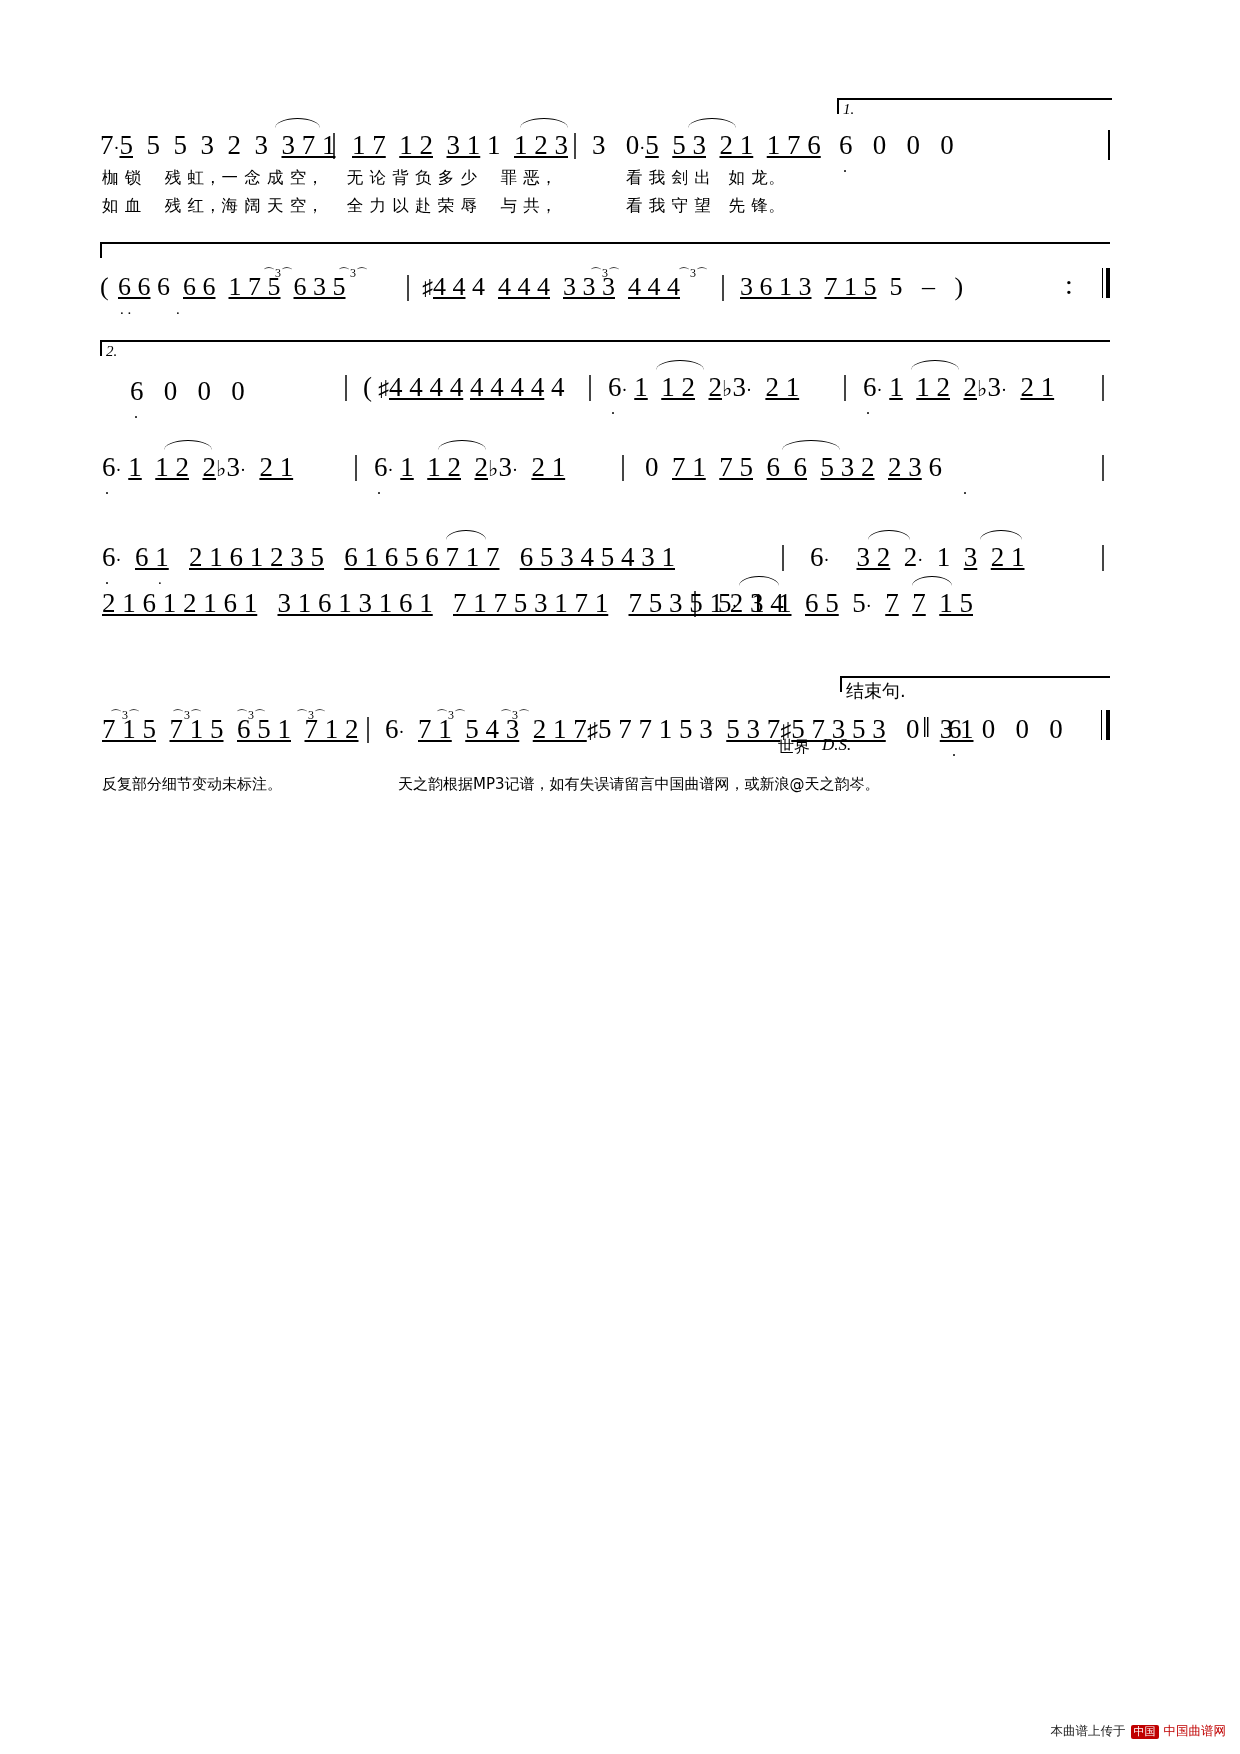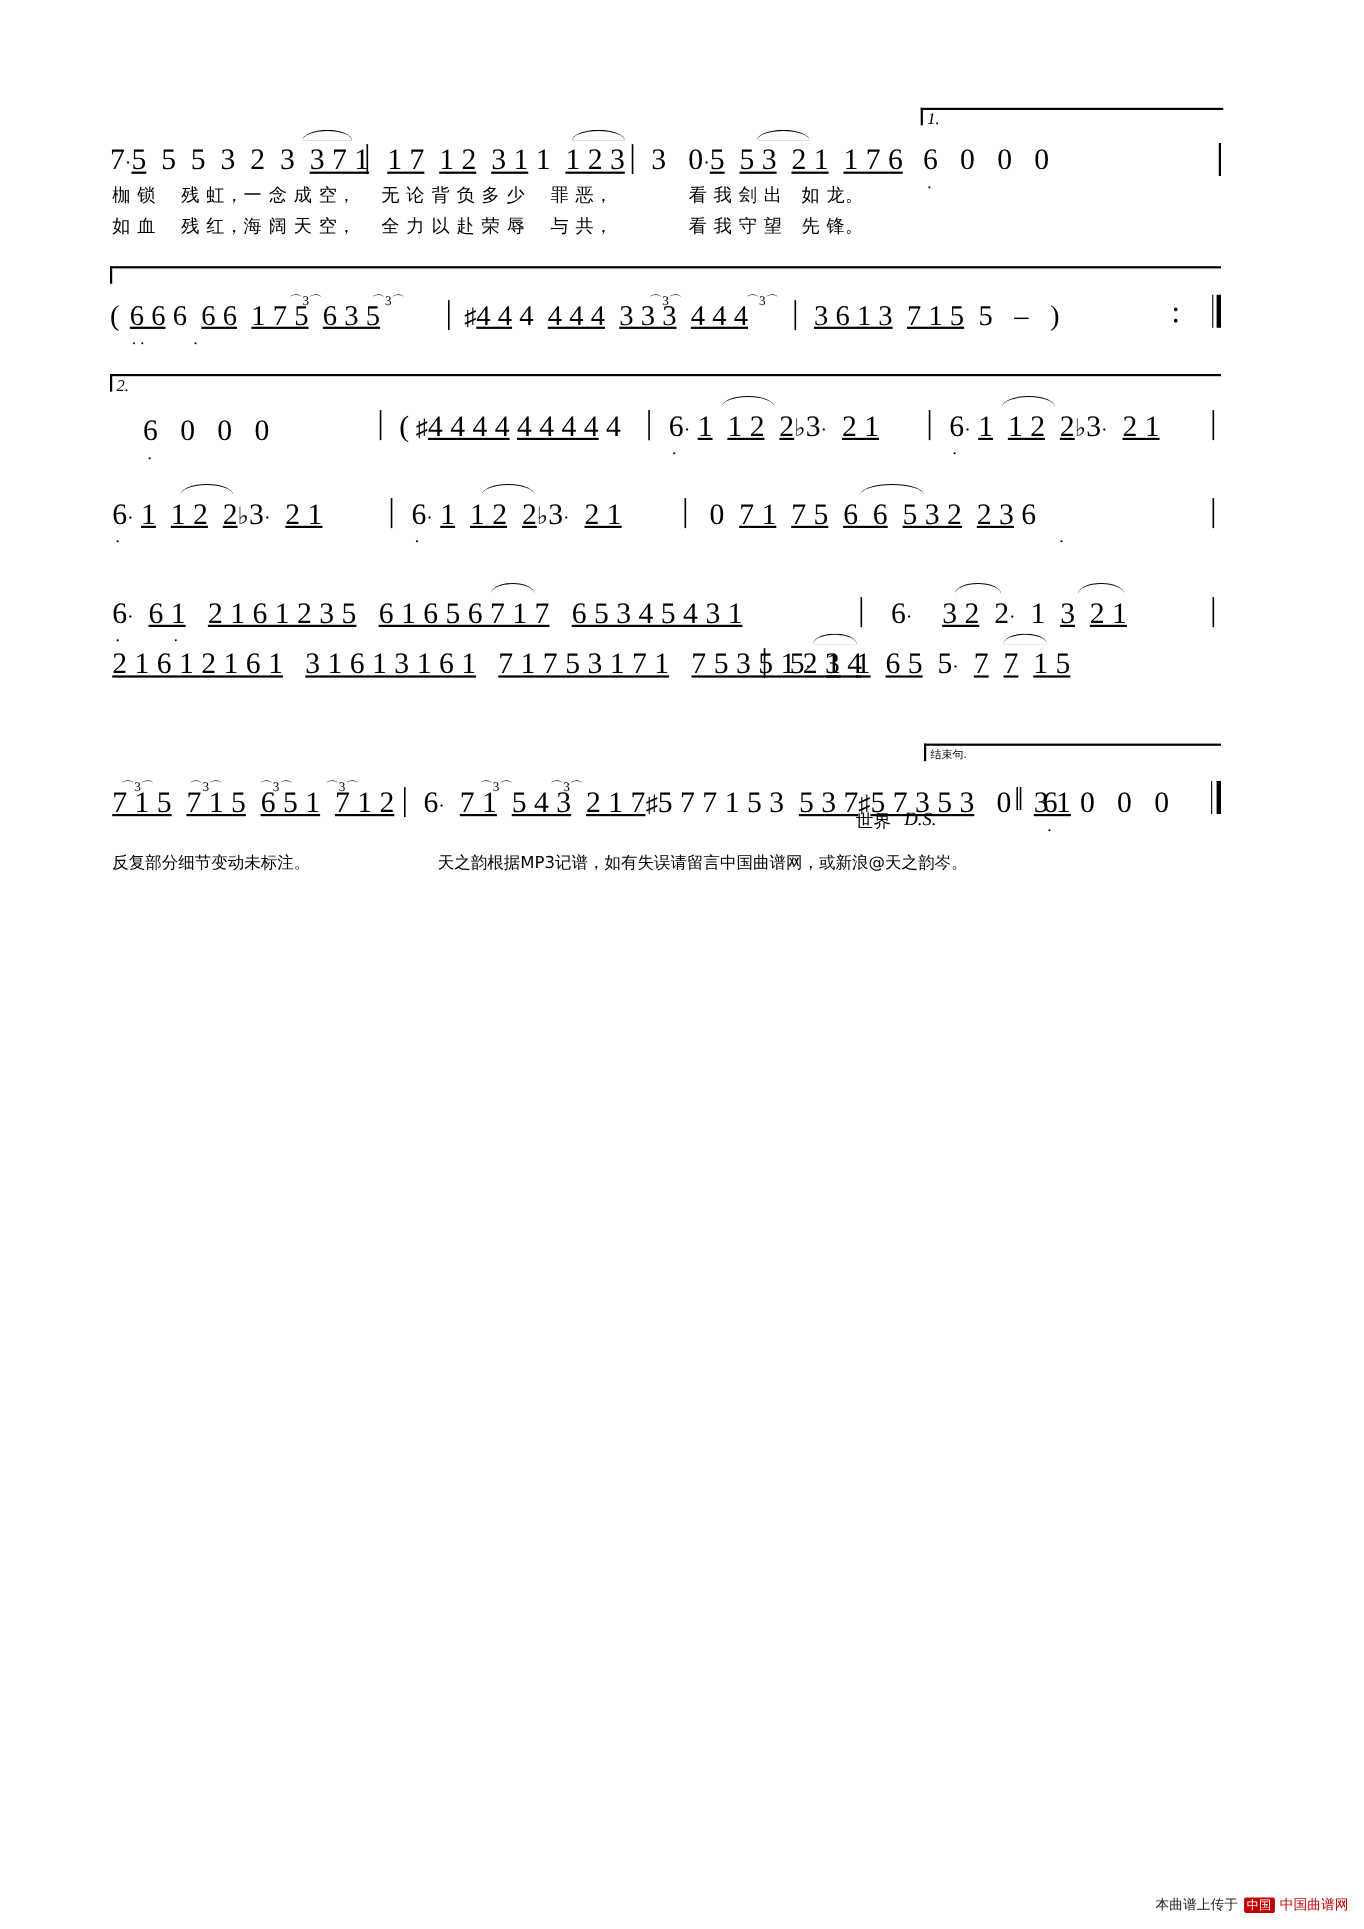--- a/index.html
+++ b/index.html
@@ -60,21 +60,21 @@
     height: 14px;
   }
   .volta span {
     position: absolute;
     left: 4px;
     top: 1px;
     font-size: 15px;
     font-style: italic;
     font-family: "Liberation Serif", serif;
   }
-  .volta.named span { font-style: normal; font-size: 10px; font-family:"DejaVu Sans",sans-serif;}
+  .volta.named span { font-style: normal; font-size: 18px; font-family:"DejaVu Sans",sans-serif;}
   
   .note-text {
     position: absolute;
     font-family: "DejaVu Sans", sans-serif;
     font-size: 15px;
     color: #000;
     white-space: pre;
   }
   .dsmark {
     position: absolute;

